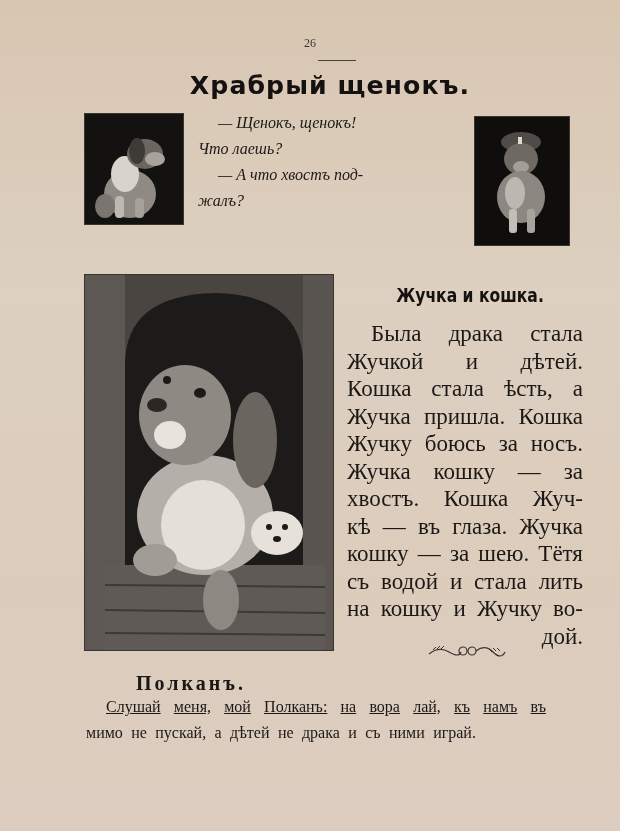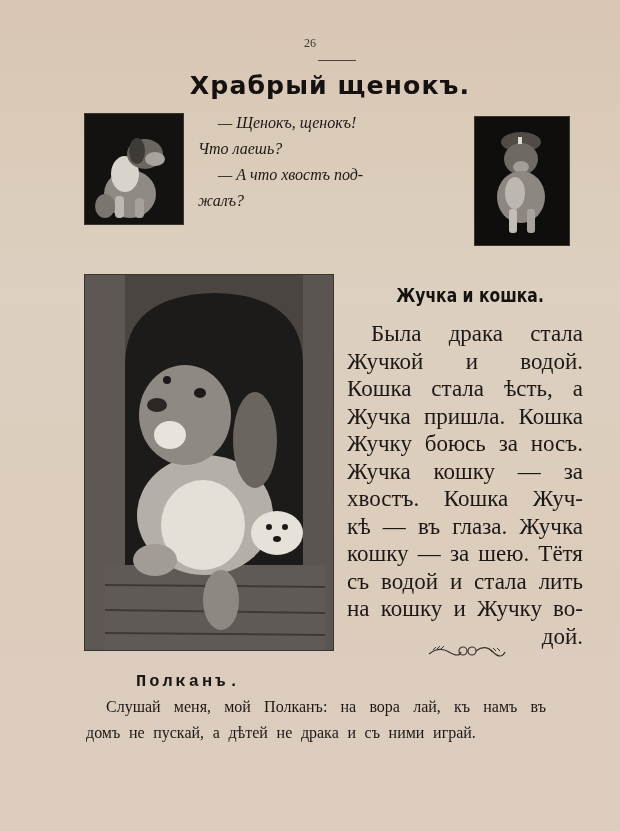--- a/index.html
+++ b/index.html
@@ -43,29 +43,29 @@
   .story {
     position: absolute; left: 347px; top: 320px; width: 236px;
     font-size: 23px; line-height: 27.5px; color: #1c1815;
   }
   .story .line { display: flex; justify-content: space-between; white-space: nowrap; }
   .story .line.first { padding-left: 24px; }
   .story .line.last { justify-content: flex-end; }
   .ornament { position: absolute; left: 427px; top: 640px; width: 80px; height: 20px; }
   .polkan-title {
     position: absolute; left: 136px; top: 672px;
-    font-family: Liberation Mono, monospace; font-weight: bold; font-size: 17px; letter-spacing: 3px;
+    font-family: Liberation Serif, serif; font-weight: bold; font-size: 20px; letter-spacing: 3px;
     color: #1a1714;
   }
   .polkan-text {
     position: absolute; left: 86px; top: 694px; width: 460px;
     font-size: 16px; line-height: 26px; color: #1c1815;
   }
   .polkan-text .line { white-space: nowrap; display: flex; justify-content: space-between; }
-  .polkan-text .line.first { padding-left: 20px; }
+  .polkan-text .line.first { padding-left: 20px; text-decoration: underline; }
 </style>
 </head>
 <body>
 
 <div class="page">
 
   <div class="page-number">26</div>
   <div class="page-number-rule"></div>
 
   <div class="title">Храбрый щенокъ.</div>
@@ -136,21 +136,21 @@
 
   <div class="story">
     <div class="line first">
       <span>Была</span>
         <span>драка</span>
         <span>стала</span>
     </div>
     <div class="line">
       <span>Жучкой</span>
         <span>и</span>
-        <span>водой.</span>
+        <span>дѣтей.</span>
     </div>
     <div class="line">
       <span>Кошка</span>
         <span>стала</span>
         <span>ѣсть,</span>
         <span>а</span>
     </div>
     <div class="line">
       <span>Жучка</span>
         <span>пришла.</span>
@@ -226,21 +226,21 @@
         <span>мой</span>
         <span>Полканъ:</span>
         <span>на</span>
         <span>вора</span>
         <span>лай,</span>
         <span>къ</span>
         <span>намъ</span>
         <span>въ</span>
     </div>
     <div class="line" style="width:390px;">
-      <span>домъ</span>
+      <span>мимо</span>
         <span>не</span>
         <span>пускай,</span>
         <span>а</span>
         <span>дѣтей</span>
         <span>не</span>
         <span>драка</span>
         <span>и</span>
         <span>съ</span>
         <span>ними</span>
         <span>играй.</span>

